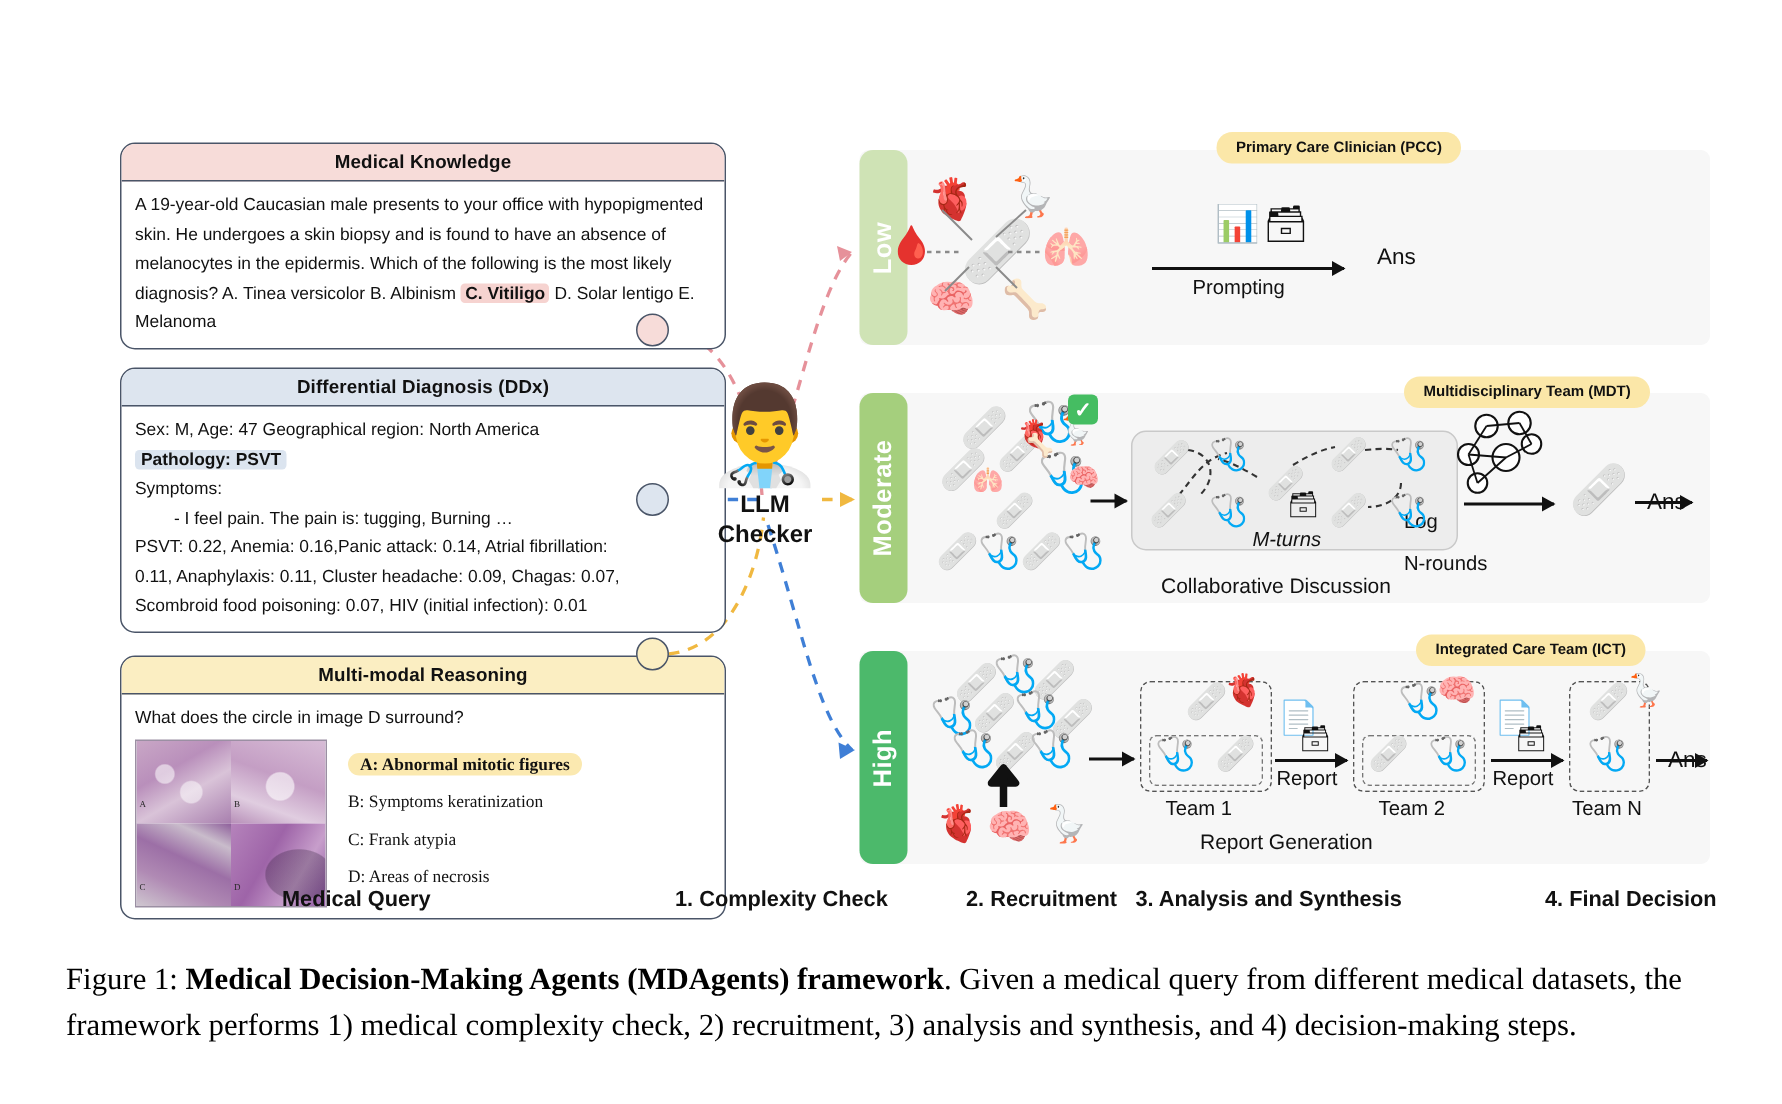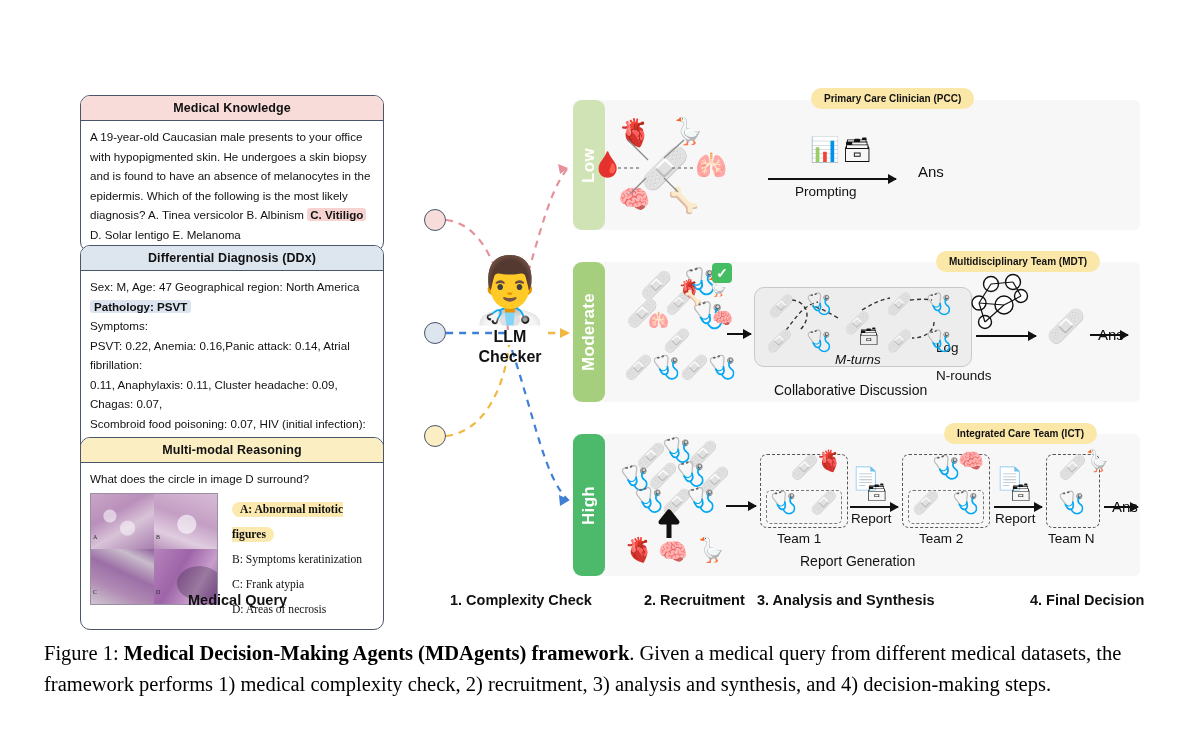--- a/index.html
+++ b/index.html
@@ -12,21 +12,21 @@
     position:relative;
     overflow:hidden;
   }
 
   
   #figure { position:absolute; left:0; top:0; width:1188px; height:628px; }
 
   
   .card {
     position:absolute;
-    left:80px; width:304px;
+    left:80px; width:404px;
     border:1.6px solid #4a5568;
     border-radius:10px;
     background:#fff;
     overflow:hidden;
   }
   .card-head {
     text-align:center;
     font-weight:bold;
     font-size:12.5px;
     padding:5px 0 5px;
@@ -199,20 +199,21 @@
       <span>A 19-year-old Caucasian male presents to your office with hypopigmented skin. He undergoes a skin biopsy and is found to have an absence of melanocytes in the epidermis. Which of the following is the most likely diagnosis? A. Tinea versicolor B. Albinism </span><span class="hl-pink">C. Vitiligo</span><span> D. Solar lentigo E. Melanoma</span>
     </div>
   </div>
 
   <div class="card" id="card-ddx">
     <div class="card-head">Differential Diagnosis (DDx)</div>
     <div class="card-body">
       <div>Sex: M, Age: 47 Geographical region: North America</div>
       <div><span class="hl-blue">Pathology: PSVT</span></div>
       <div>Symptoms:</div>
+      <div style="padding-left:26px">- I feel pain. The pain is: tugging, Burning …</div>
       <div>PSVT: 0.22, Anemia: 0.16,Panic attack: 0.14, Atrial fibrillation:</div>
       <div>0.11, Anaphylaxis: 0.11, Cluster headache: 0.09, Chagas: 0.07,</div>
       <div>Scombroid food poisoning: 0.07, HIV (initial infection): 0.01</div>
     </div>
   </div>
 
   <div class="card" id="card-mmr">
     <div class="card-head">Multi-modal Reasoning</div>
     <div class="card-body">
       <div>What does the circle in image D surround?</div>

